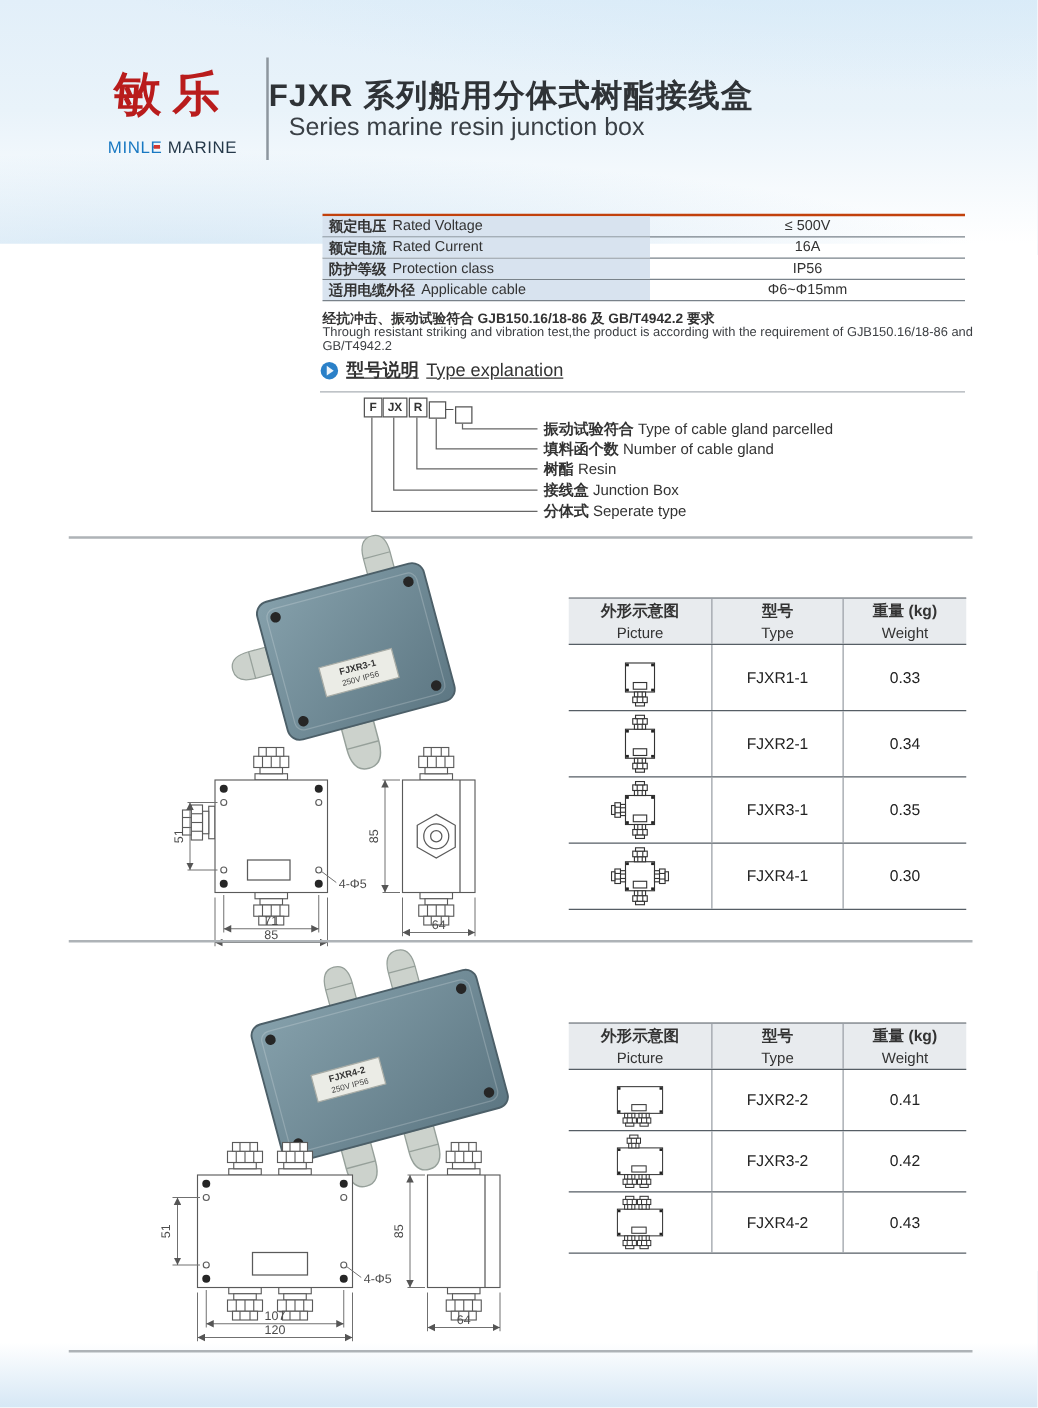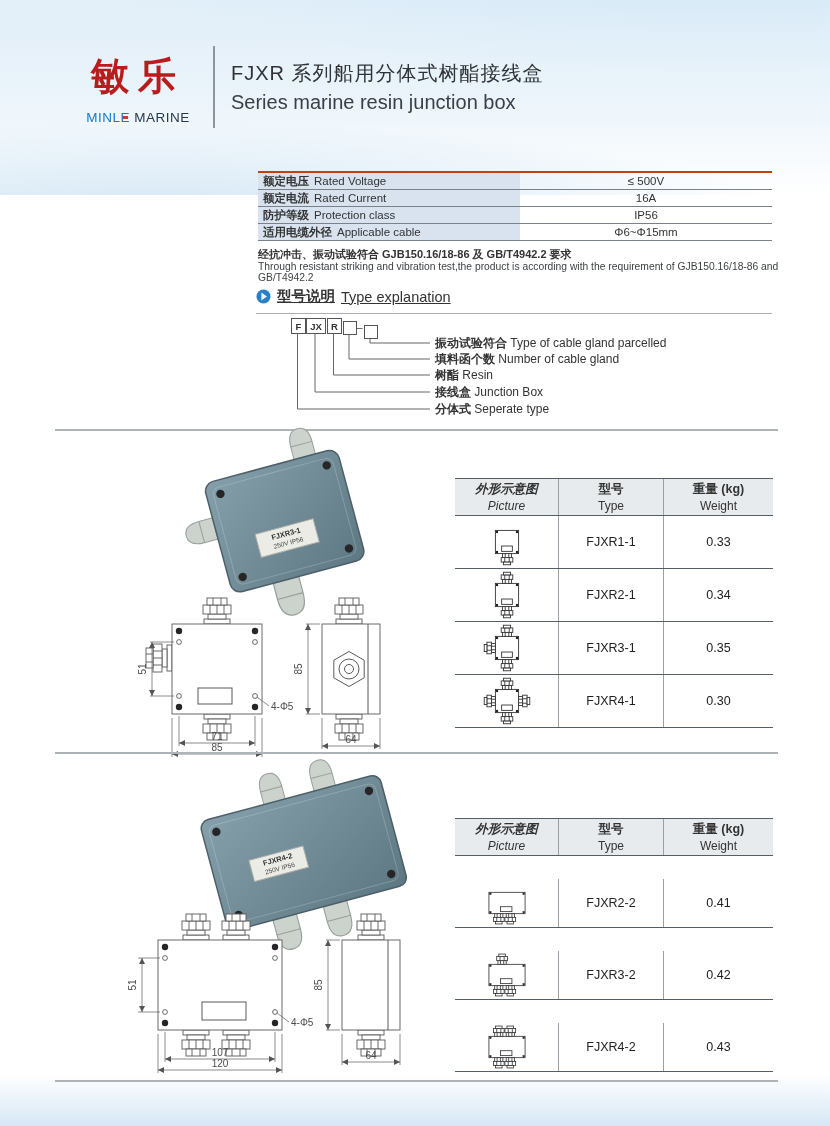--- a/index.html
+++ b/index.html
@@ -14,21 +14,21 @@
   .bg-bottom{position:absolute;left:0;bottom:0;width:830px;height:52px;
     background:linear-gradient(180deg,rgba(255,255,255,0),#d6e7f5);}
   
   .logo{position:absolute;left:68px;top:56px;width:140px;text-align:center;}
   .logo-zh{font-size:38px;font-weight:bold;color:#b91c1c;letter-spacing:9px;line-height:40px;white-space:nowrap;}
   .logo-en{font-size:13.5px;font-weight:normal;letter-spacing:.5px;margin-top:14px;white-space:nowrap;}
   .logo-en .b{color:#1878c2;} .logo-en .d{color:#25394a;}
   .logo-e{position:relative;color:#1878c2;}
   .logo-e::after{content:"";position:absolute;left:2.5px;top:6px;width:5px;height:2.5px;background:#d2372f;}
   .vdiv{position:absolute;left:213px;top:46px;width:2px;height:82px;background:#8d969e;}
-  .title-zh{position:absolute;left:231px;top:60px;font-size:20px;font-weight:normal;color:#2f3337;letter-spacing:1px;}
+  .title-zh{position:absolute;left:215px;top:60px;font-size:25px;font-weight:bold;color:#2f3337;letter-spacing:1px;}
   .title-en{position:absolute;left:231px;top:91px;font-size:20px;color:#3a4046;}
   
   .spec{position:absolute;left:258px;top:171px;width:514px;border-top:2px solid #c2410c;}
   .spec-row{display:flex;height:16px;border-bottom:1.5px solid #79828a;}
   .spec-label{width:262px;background:#d8e3ef;display:flex;align-items:center;gap:5px;padding-left:5px;box-sizing:border-box;}
   .spec-label .zh{font-size:11.5px;font-weight:bold;}
   .spec-label .en{font-size:11.5px;}
   .spec-value{flex:1;display:flex;align-items:center;justify-content:center;font-size:11.5px;}
   .note-zh{position:absolute;left:258px;top:247px;font-size:11px;font-weight:bold;width:520px;}
   .note-en{position:absolute;left:258px;top:261px;font-size:10.3px;color:#3c3f43;width:530px;}
@@ -45,23 +45,23 @@
   .dlab{position:absolute;left:150px;white-space:nowrap;font-size:12px;line-height:13px;}
   .dlab .zh{font-weight:bold;}
   .tdg svg{position:absolute;left:0;top:0;}
   
   .hr{position:absolute;left:55px;width:723px;height:0;border-top:2px solid #aeb3b7;}
   
   .ptable{position:absolute;width:318px;border-top:1.5px solid #565e65;border-bottom:1.5px solid #565e65;background:#fff;}
   .pt-head{display:flex;height:36px;background:#e8ebee;border-bottom:1.5px solid #565e65;}
   .pt-row{display:flex;border-bottom:1.2px solid #565e65;}
   .pt-row:last-child{border-bottom:none;}
-  .s1 .pt-row{height:52px;justify-content:space-between;} .s2 .pt-row{height:48px;margin-top:23px;}
+  .s1 .pt-row{height:52px;justify-content:space-between;} .s2 .pt-row{height:48px;}
   .cell{display:flex;flex-direction:column;align-items:center;justify-content:center;box-sizing:border-box;}
-  .c1{width:104px;border-right:1px solid #9aa0a6;font-style:italic;} .c2{width:105px;border-right:1px solid #9aa0a6;} .c3{flex:1;}
+  .c1{width:115px;border-right:1px solid #9aa0a6;} .c2{width:105px;border-right:1px solid #9aa0a6;} .c3{flex:1;}
   .cell .zh{font-size:12.5px;font-weight:bold;} .cell .en{font-size:12px;margin-top:1px;}
   .cell .val{font-size:12.5px;color:#222;}
   
   .pik use{stroke:#333;fill:#fff;stroke-width:1;}
   .pik .mark{fill:#222;}
   .ln{stroke:#5a5a5a;stroke-width:1;fill:none;}
   .lnt{stroke:#5a5a5a;stroke-width:.9;fill:#fff;}
   .dimln{stroke:#707070;stroke-width:.8;fill:none;}
   .dimtx{font-size:10px;fill:#4c4c4c;}
   .scr{fill:#262626;}

